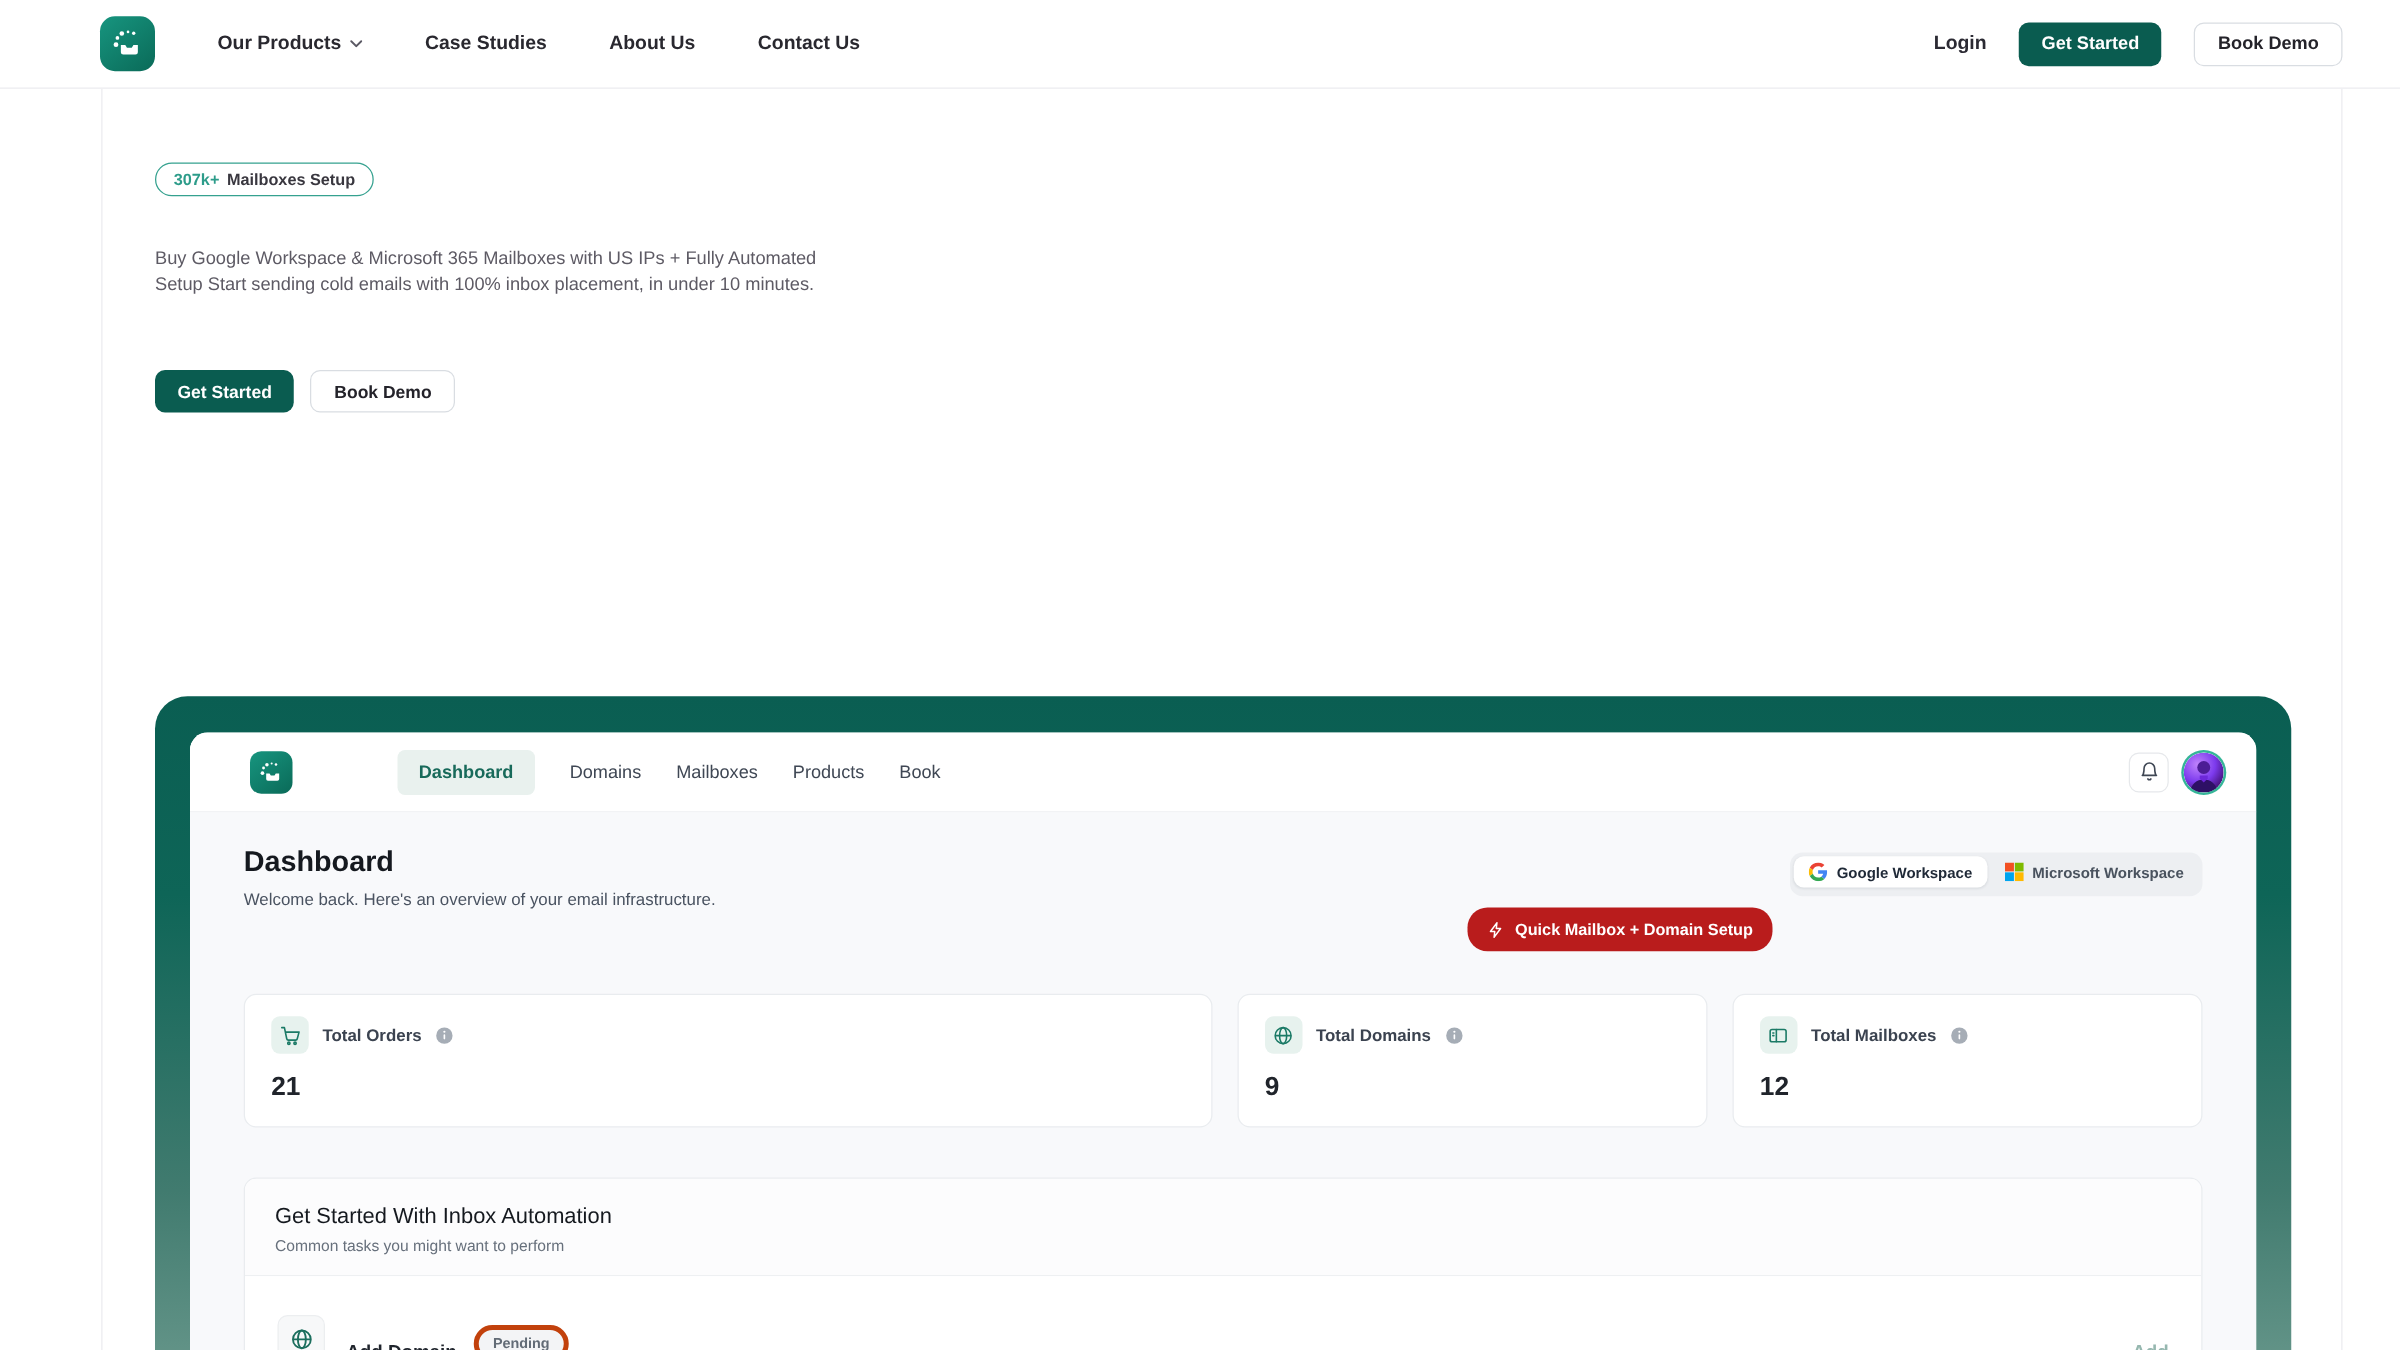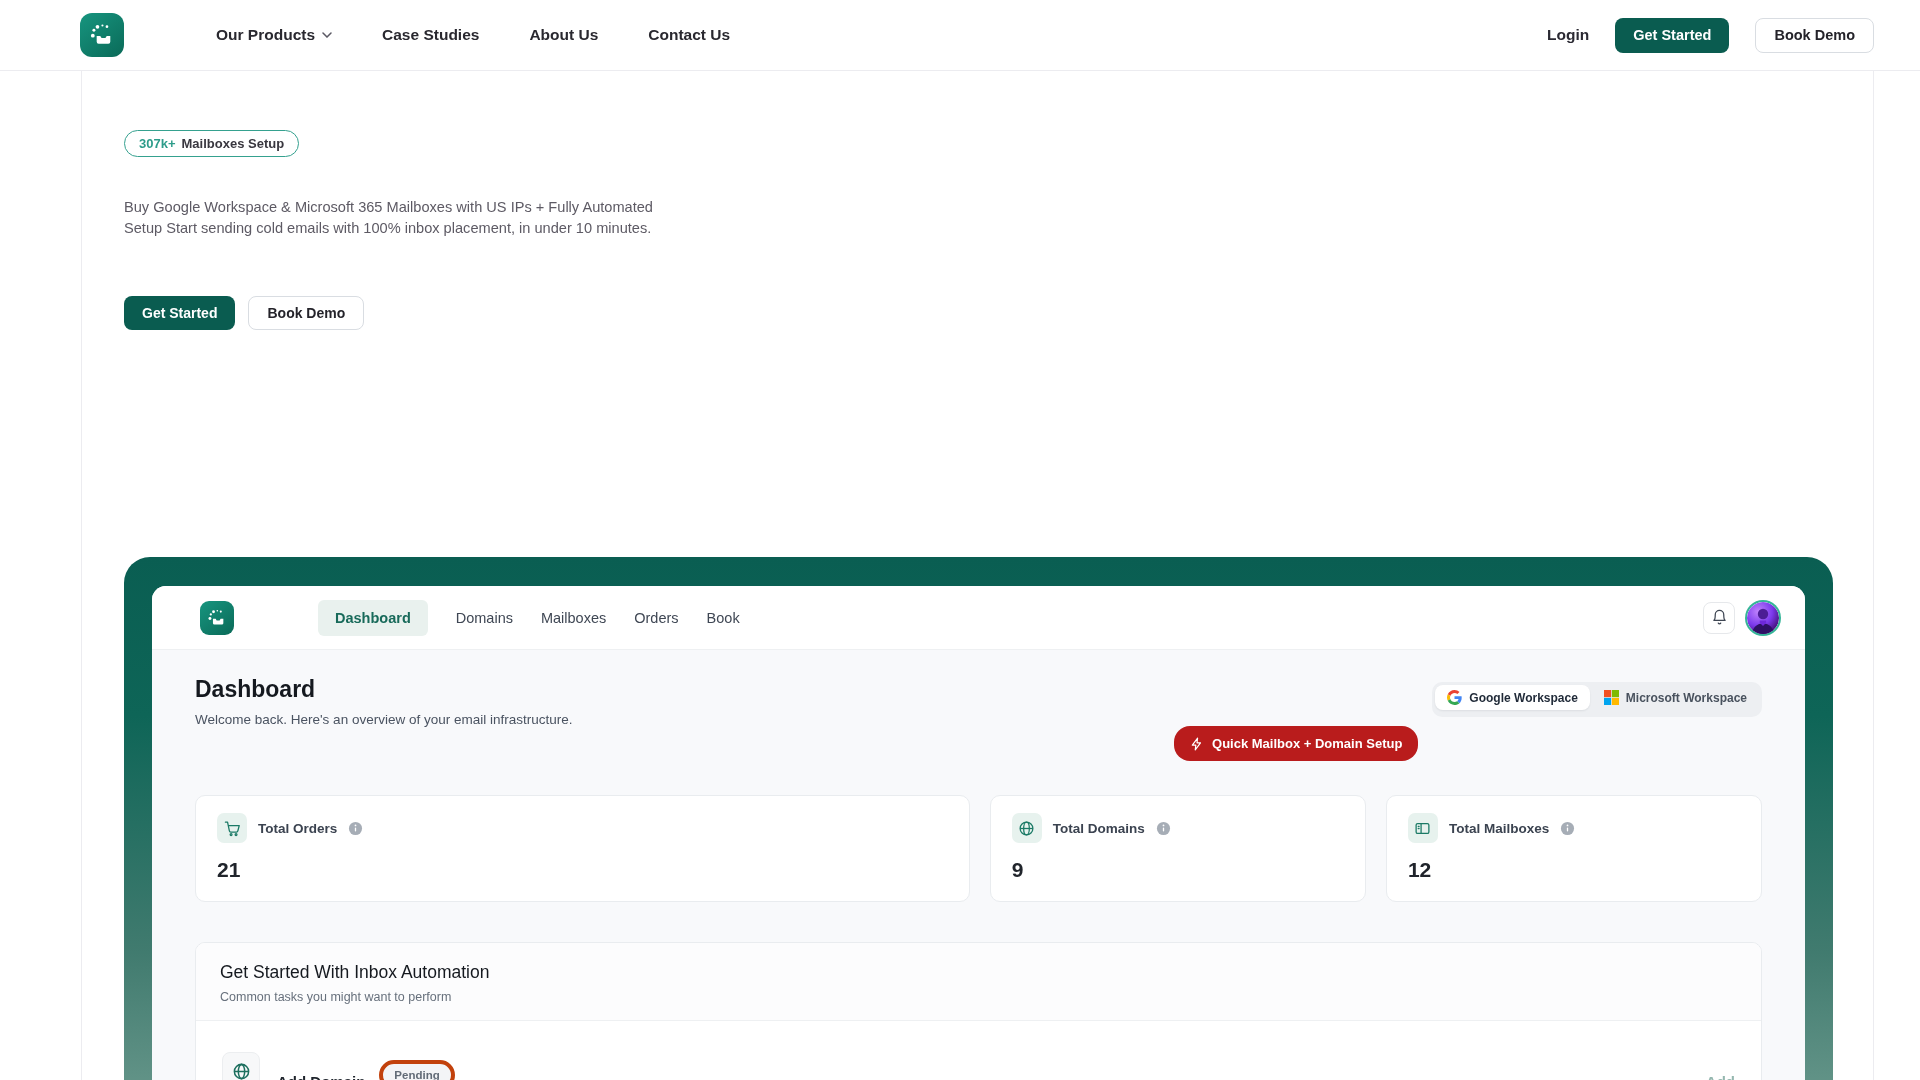--- a/index.html
+++ b/index.html
@@ -2,21 +2,21 @@
 <html><head>
 <meta charset="utf-8">
 <style>
   * { margin:0; padding:0; box-sizing:border-box; }
   html,body { width:1920px; height:1080px; overflow:hidden; background:#fff;
     font-family:"Liberation Sans", sans-serif; color:#2b2a33; }
 
   
   .site-header { height:71px; display:flex; align-items:center;
     padding:0 46px 0 80px; background:#fff; border-bottom:1px solid #ececf0;
-    position:relative; z-index:5;gap:42px; }
+    position:relative; z-index:5; }
   .logo-box { width:44px; height:44px; border-radius:12px; flex:0 0 auto;
     background:linear-gradient(140deg,#17957f,#0a6a58);
     display:flex; align-items:center; justify-content:center; }
   .logo-box svg { width:34px; height:34px; }
   .main-nav { display:flex; gap:50px; margin-left:50px; font-weight:700;
     font-size:15.5px; color:#29282f; }
   .nav-item { display:flex; align-items:center; gap:7px; cursor:pointer; }
   .chev { width:10px; height:6px; }
   .header-right { margin-left:auto; display:flex; align-items:center; gap:26px; }
   .login-link { font-weight:700; font-size:15.5px; cursor:pointer; }
@@ -193,21 +193,21 @@
             <circle cx="17.6" cy="12.4" r="2.6" fill="#fff"></circle>
             <circle cx="24.6" cy="10.6" r="1.5" fill="#fff"></circle>
             <circle cx="31" cy="12.2" r="1.9" fill="#fff"></circle>
             <path d="M16.5 25.5h5l1.9 2.9h5.4l1.9-2.9h5v8a2.7 2.7 0 0 1-2.7 2.7H19.2a2.7 2.7 0 0 1-2.7-2.7z" fill="#fff"></path>
           </svg>
         </div>
         <nav class="dash-nav">
           <span class="pill-active">Dashboard</span>
           <span class="d-item">Domains</span>
           <span class="d-item">Mailboxes</span>
-          <span class="d-item">Orders</span>
+          <span class="d-item">Products</span>
           <span class="d-item">Book</span>
         </nav>
         <div class="topbar-right">
           <div class="bell-btn">
             <svg viewBox="0 0 24 24" fill="none" stroke="#3f4754" stroke-width="1.8" stroke-linecap="round" stroke-linejoin="round">
               <path d="M18 8a6 6 0 0 0-12 0c0 7-2 8-2 8h16s-2-1-2-8"></path>
               <path d="M10.3 20a2 2 0 0 0 3.4 0"></path>
             </svg>
           </div>
           <div class="avatar">

